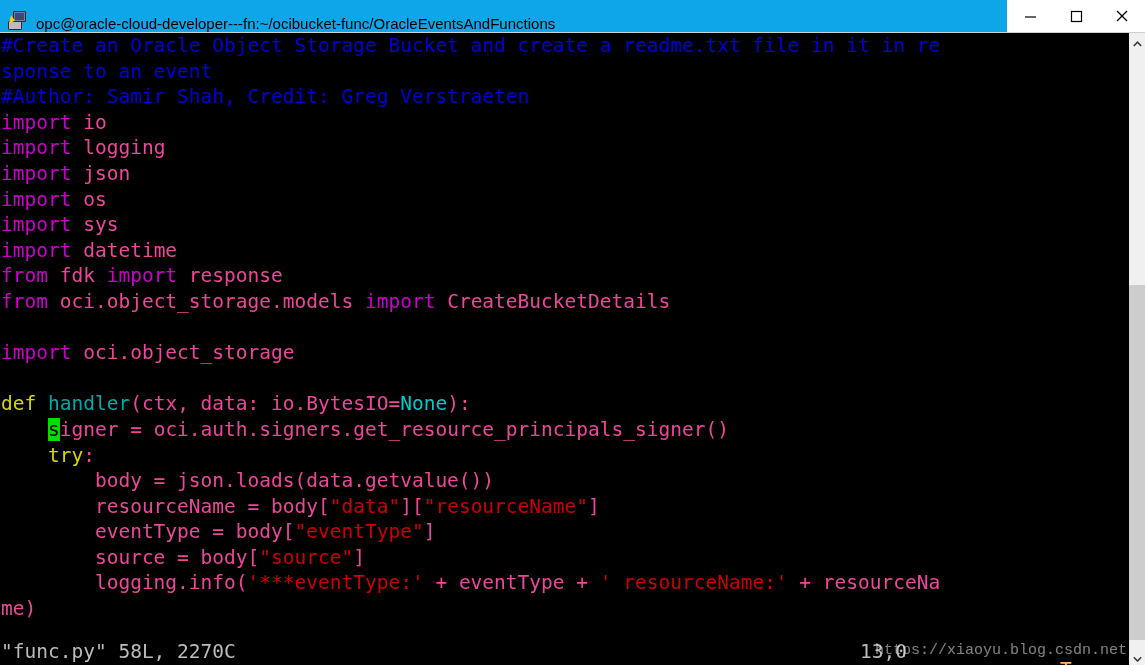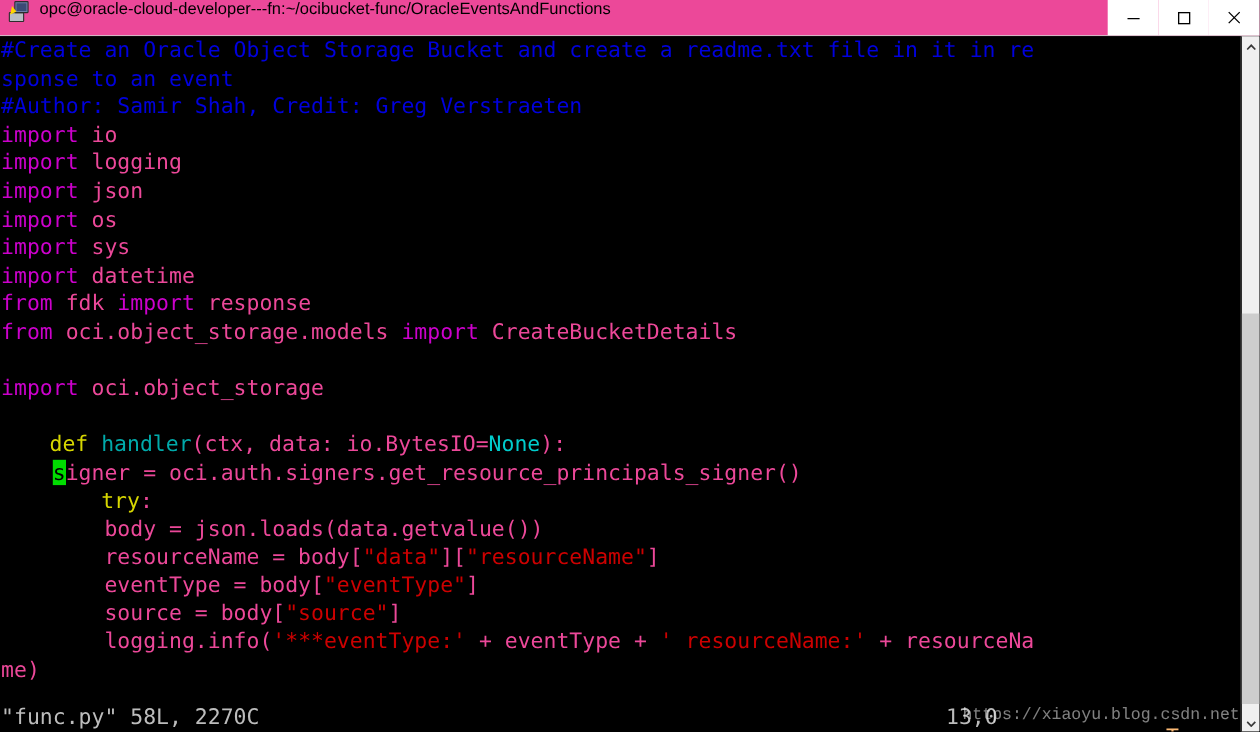--- a/index.html
+++ b/index.html
@@ -18,24 +18,24 @@
     width: 1145px; height: 665px;
     background: #000000;
     display: flex;
     flex-direction: column;
   }
 
   
   .titlebar {
     height: 33px;
     min-height: 33px;
-    background: #ec4899;
+    background: #0ea5e9;
     border-bottom: 1px solid #cfcfcf;
     display: flex;
-    align-items: flex-start;
+    align-items: flex-end;
     position: relative;
   }
   .tb-icon {
     width: 22px; height: 22px;
     margin-left: 7px; margin-right: 7px;
     position: relative;
     flex: 0 0 auto;
   }
   
   .tb-icon .mon {
@@ -112,21 +112,21 @@
     padding: 0 12px 0 1px;
     overflow: hidden;
     white-space: pre;
   }
   .line { height: 25.6px; white-space: pre; }
 
   
   .c-comment { color: #0000dd; }          
   .c-kw      { color: #cc00cc; }          
   .c-ident   { color: #ec4899; }          
-  .c-def     { color: #d7d700; margin-left: 44px; }          
+  .c-def     { color: #d7d700; }          
   .c-func    { color: #00aaaa; }          
   .c-const   { color: #00cccc; }          
   .c-str     { color: #cc0000; }          
   .cursor {
     background: #00dd00;
     color: #000000;
   }
 
   
   .sb {

